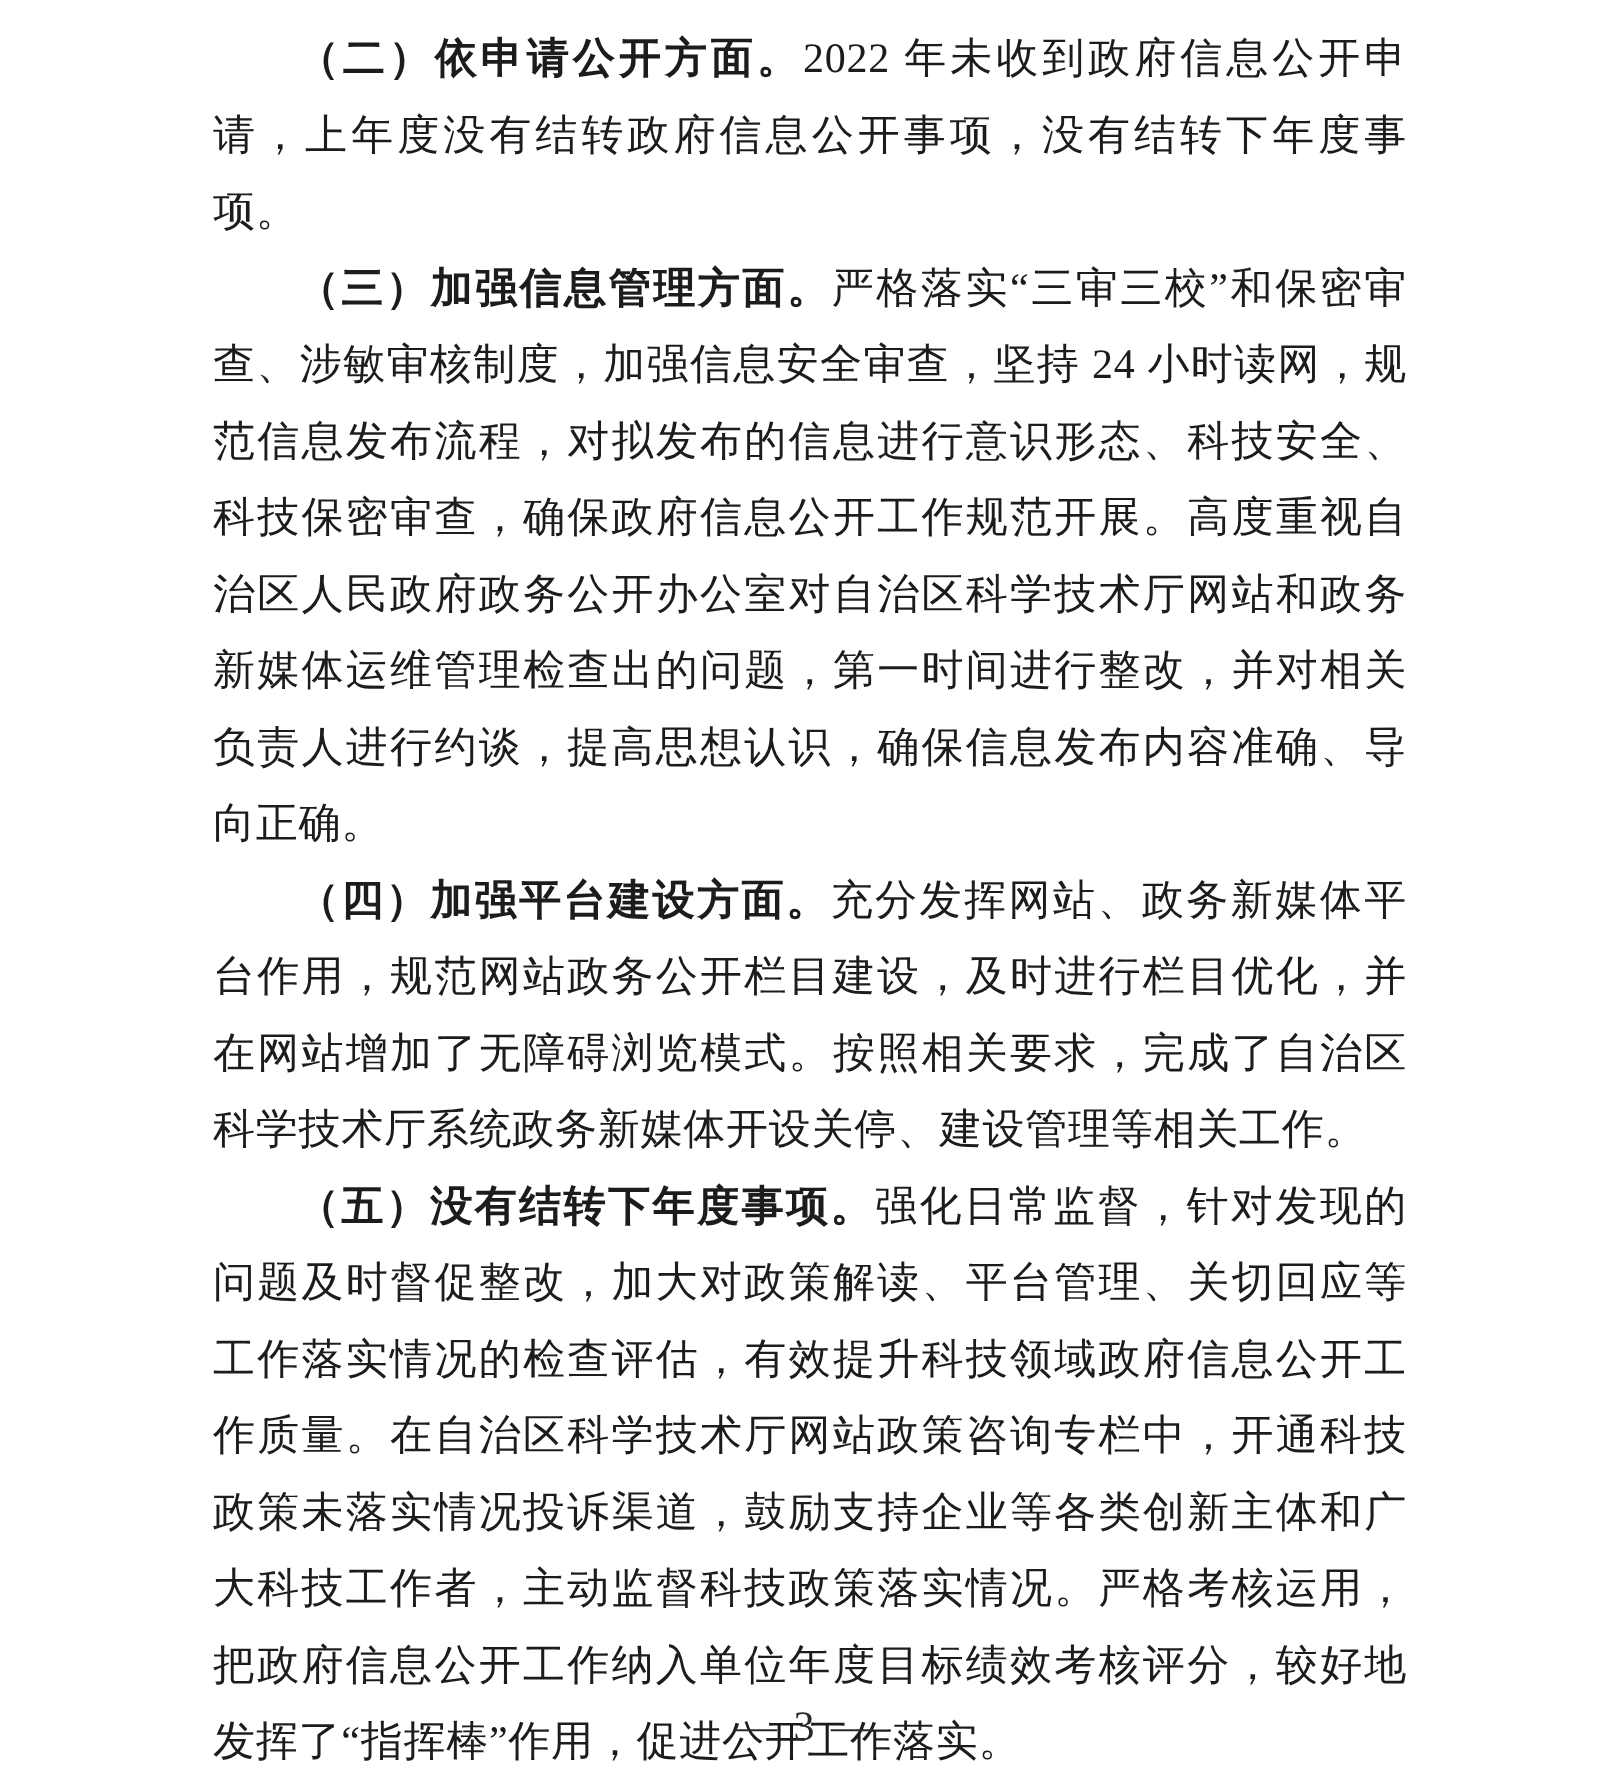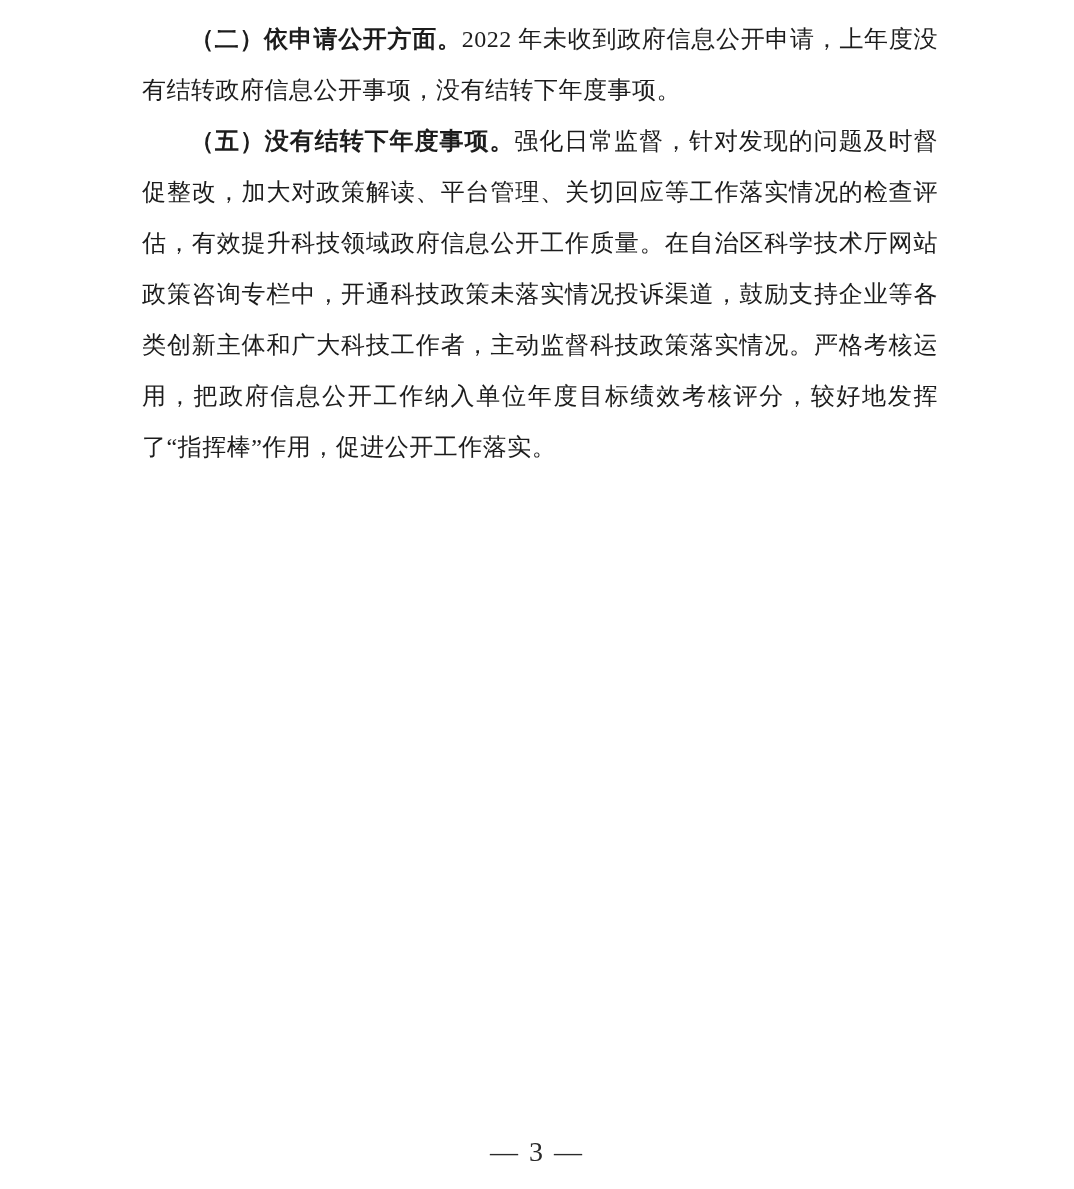--- a/index.html
+++ b/index.html
@@ -21,21 +21,21 @@
     background: #ffffff;
   }
   .doc-content {
     position: absolute;
     left: 142px;
     top: 14px;
     width: 796px;
   }
   .para {
     margin: 0;
-    font-size: 24px;
+    font-size: 28px;
     line-height: 51px;
     text-align: justify;
     text-justify: inter-ideograph;
     text-indent: 2em;
     letter-spacing: 0.5px;
     word-break: break-all;
     color: #1c1c1c;
     font-family: Liberation Serif, serif;
   }
   .para .lead {
@@ -54,21 +54,23 @@
 </style>
 </head>
 <body>
 
 <div class="doc-page">
 
   <div class="doc-content">
 
     <p class="para"><span class="lead">（二）依申请公开方面。</span><span>2022 年未收到政府信息公开申请，上年度没有结转政府信息公开事项，没有结转下年度事项。</span></p>
 
+    <p class="para"><span class="lead">（三）加强信息管理方面。</span><span>严格落实“三审三校”和保密审查、涉敏审核制度，加强信息安全审查，坚持 24 小时读网，规范信息发布流程，对拟发布的信息进行意识形态、科技安全、科技保密审查，确保政府信息公开工作规范开展。高度重视自治区人民政府政务公开办公室对自治区科学技术厅网站和政务新媒体运维管理检查出的问题，第一时间进行整改，并对相关负责人进行约谈，提高思想认识，确保信息发布内容准确、导向正确。</span></p>
 
+    <p class="para"><span class="lead">（四）加强平台建设方面。</span><span>充分发挥网站、政务新媒体平台作用，规范网站政务公开栏目建设，及时进行栏目优化，并在网站增加了无障碍浏览模式。按照相关要求，完成了自治区科学技术厅系统政务新媒体开设关停、建设管理等相关工作。</span></p>
 
     <p class="para"><span class="lead">（五）没有结转下年度事项。</span><span>强化日常监督，针对发现的问题及时督促整改，加大对政策解读、平台管理、关切回应等工作落实情况的检查评估，有效提升科技领域政府信息公开工作质量。在自治区科学技术厅网站政策咨询专栏中，开通科技政策未落实情况投诉渠道，鼓励支持企业等各类创新主体和广大科技工作者，主动监督科技政策落实情况。严格考核运用，把政府信息公开工作纳入单位年度目标绩效考核评分，较好地发挥了“指挥棒”作用，促进公开工作落实。</span></p>
 
   </div>
 
   <div class="page-footer">— 3 —</div>
 
 </div>
 
 </body></html>

